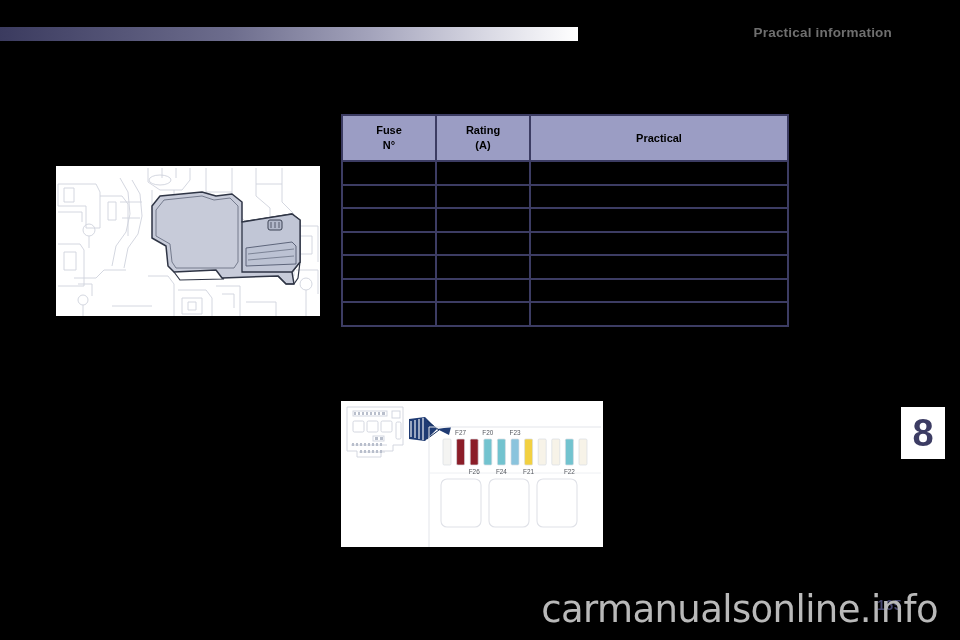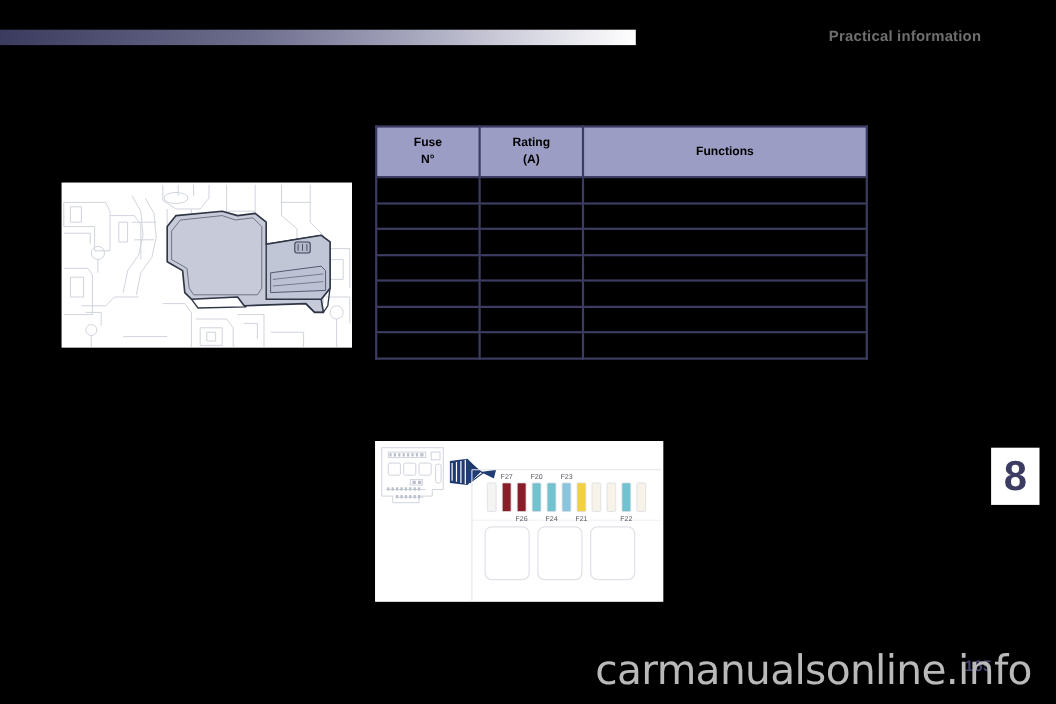--- a/index.html
+++ b/index.html
@@ -224,21 +224,21 @@
     <tr>
       <th class="col-fuse">
         <span>Fuse</span><br>
         <span>N°</span>
       </th>
       <th class="col-rating">
         <span>Rating</span><br>
         <span>(A)</span>
       </th>
       <th class="col-funcs">
-        <span>Functions</span>
+        <span>Practical</span>
       </th>
     </tr>
   </thead>
   <tbody id="fuse-table-body">
       <tr>
         <td></td>
         <td></td>
         <td class="fn-cell"></td>
       </tr>
       <tr>

